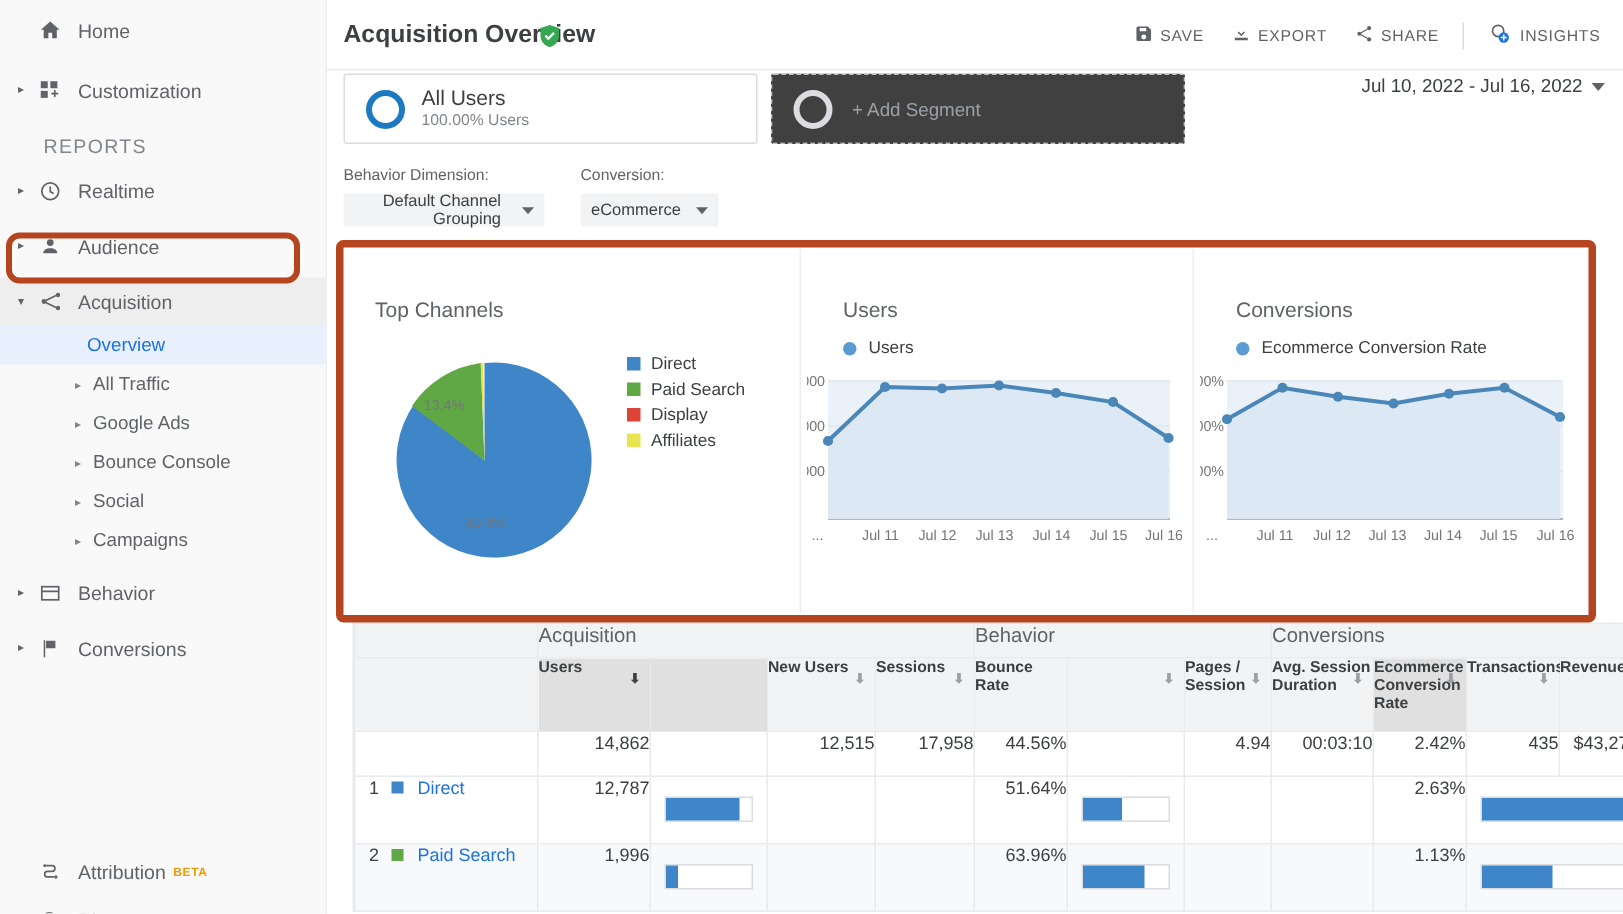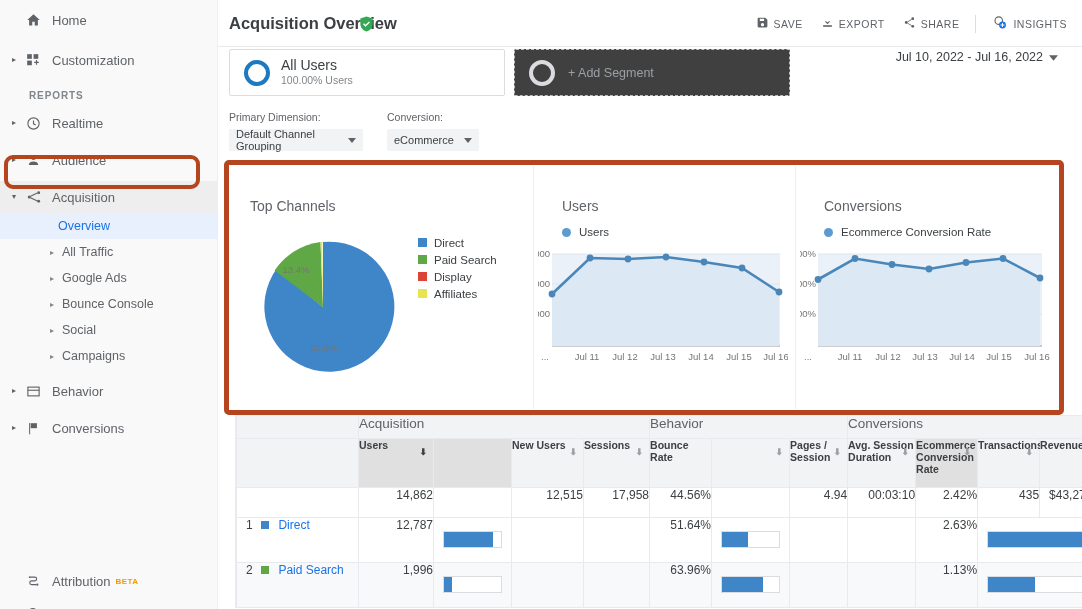--- a/index.html
+++ b/index.html
@@ -26,22 +26,22 @@
   .nav-row .caret {
     width: 14px; flex: 0 0 14px; font-size: 8px; color: #5f6368;
     text-align: left; line-height: 1;
   }
   .nav-row .nav-icon {
     width: 26px; flex: 0 0 26px; display: flex; align-items: center;
     justify-content: flex-start; color: #5f6368;
   }
   .nav-row .nav-label { white-space: nowrap; }
   .nav-section {
-    font-size: 10px; letter-spacing: .9px; color: #80868b;
-    padding: 14px 0 6px 29px; text-transform: uppercase; font-weight: bold;
+    font-size: 13px; letter-spacing: .9px; color: #80868b;
+    padding: 14px 0 6px 29px; text-transform: uppercase;
   }
   .nav-row.level1 { padding-left: 12px; }
   .nav-sub {
     display: flex; align-items: center; height: 26px; padding-left: 50px;
     font-size: 12.5px; color: #5f6368; cursor: pointer;
   }
   .nav-sub .caret { width: 12px; flex: 0 0 12px; font-size: 8px; color: #80868b; }
   .nav-sub.active { background: #e8f0fe; color: #1967d2; }
   .nav-sub.active .nav-sub-label { color: #1a73e8; }
   .nav-row.selected { background: #eeeeee; }
@@ -90,21 +90,21 @@
     width: 26px; height: 26px; border-radius: 50%;
     border: 4px solid #1c7bc0; flex: 0 0 26px;
   }
   .seg-ring.grey { border-color: #dadce0; }
   .seg-text { margin-left: 11px; }
   .seg-name { font-size: 14px; color: #3c4043; line-height: 15px; }
   .seg-sub { font-size: 10.5px; color: #80868b; line-height: 14px; }
   .seg-add-label { margin-left: 13px; font-size: 12.5px; color: #9aa0a6; }
 
   #daterange {
-    position: absolute; right: 24px; top: 50px; font-size: 12.5px; color: #3c4043;
+    position: absolute; right: 12px; top: 50px; font-size: 12.5px; color: #3c4043;
     cursor: pointer; display: flex; align-items: center; gap: 6px;
   }
 
   
   #dims { position: absolute; left: 11px; top: 111px; display: flex; gap: 24px; }
   .dim-group { display: flex; flex-direction: column; }
   .dim-label { font-size: 10.5px; color: #5f6368; margin-bottom: 6px; }
   .dim-select {
     display: flex; align-items: center; justify-content: space-between;
     background: #f1f3f4; border-radius: 2px; height: 22px; padding: 0 7px;
@@ -382,22 +382,22 @@
       <span>Jul 10, 2022 - Jul 16, 2022</span>
       <span>
         <svg width="9" height="6" viewBox="0 0 10 6">
             <path fill="#5f6368" d="M0 0h10L5 6z"></path>
           </svg>
       </span>
     </div>
 
     <div id="dims">
       <div class="dim-group">
-        <div class="dim-label">Primary Dimension:</div>
-        <div class="dim-select" style="width:134px;">
+        <div class="dim-label">Behavior Dimension:</div>
+        <div class="dim-select" style="width:134px;text-align:right;">
           <span>Default Channel Grouping</span>
           <span class="sel-caret">
             <svg width="8" height="5" viewBox="0 0 10 6">
                 <path fill="#5f6368" d="M0 0h10L5 6z"></path>
               </svg>
           </span>
         </div>
       </div>
       <div class="dim-group">
         <div class="dim-label">Conversion:</div>

